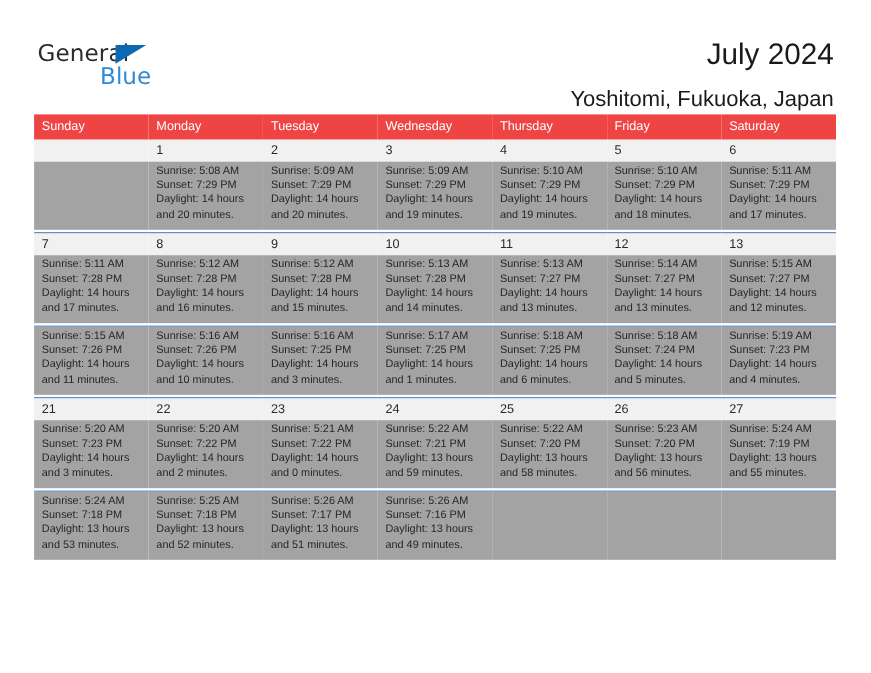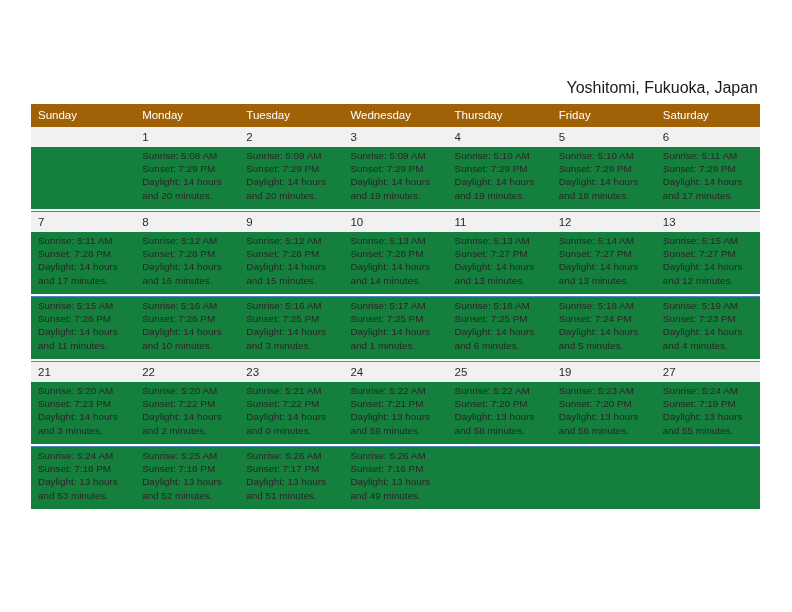--- a/index.html
+++ b/index.html
@@ -72,21 +72,21 @@
     color: #1a1a1a;
     font-family: "Liberation Sans", sans-serif;
     font-weight: 400;
     text-align: right;
     white-space: nowrap;
   }
   .subtitle {
     position: absolute;
     right: 34px;
     top: 79px;
-    font-size: 16px;
+    font-size: 20px;
     color: #1a1a1a;
     font-family: "Liberation Sans", sans-serif;
     text-align: right;
     white-space: nowrap;
   }
 
   
   .calendar {
     position: absolute;
     left: 31px;
@@ -135,28 +135,34 @@
   tr.info-row td .line { display: block; white-space: nowrap; }
 
   tr.sep-row td {
     height: 2px;
     padding: 0;
     background: #ffffff;
     border-bottom: 1.6px solid #4a87c4;
   }
   tr.sep-row.last td { border-bottom: none; }
 </style>
-<style>thead th{background:#a16207;}tr.daynum-row td{background:#f1f1f1;}tr.info-row td{background:#15803d;}tr.sep-row td{border-bottom-color:#4a87c4;}.logo-general{color:#2b2b2b;}.logo-blue{color:#2e8ad4;}.logo-tri{border-left-color:#0b69b4;}</style></head>
+<style>thead th{background:#ef4444;}tr.daynum-row td{background:#f1f1f1;}tr.info-row td{background:#a3a3a3;}tr.sep-row td{border-bottom-color:#4a87c4;}.logo-general{color:#2b2b2b;}.logo-blue{color:#2e8ad4;}.logo-tri{border-left-color:#0b69b4;}</style></head>
 <body>
 
 <div class="page">
 
   <div class="header">
 
-
+    <div class="logo">
+      <span class="logo-general">General</span>
+      <span class="logo-tri"></span>
+      <span class="logo-blue">Blue</span>
+    </div>
+
+    <div class="title">July 2024</div>
     <div class="subtitle">Yoshitomi, Fukuoka, Japan</div>
   </div>
 
   <div class="calendar">
     <table class="cal">
       <colgroup>
         <col>
           <col>
           <col>
           <col>
@@ -334,21 +340,21 @@
           </tr>
           <tr class="sep-row">
             <td colspan="7"></td>
           </tr>
           <tr class="daynum-row">
             <td>21</td>
             <td>22</td>
             <td>23</td>
             <td>24</td>
             <td>25</td>
-            <td>19</td>
+            <td>26</td>
             <td>27</td>
           </tr>
           <tr class="info-row">
             <td>
               <span class="line">Sunrise: 5:20 AM</span>
               <span class="line">Sunset: 7:23 PM</span>
               <span class="line">Daylight: 14 hours</span>
               <span class="line">and 3 minutes.</span>
             </td>
             <td>

